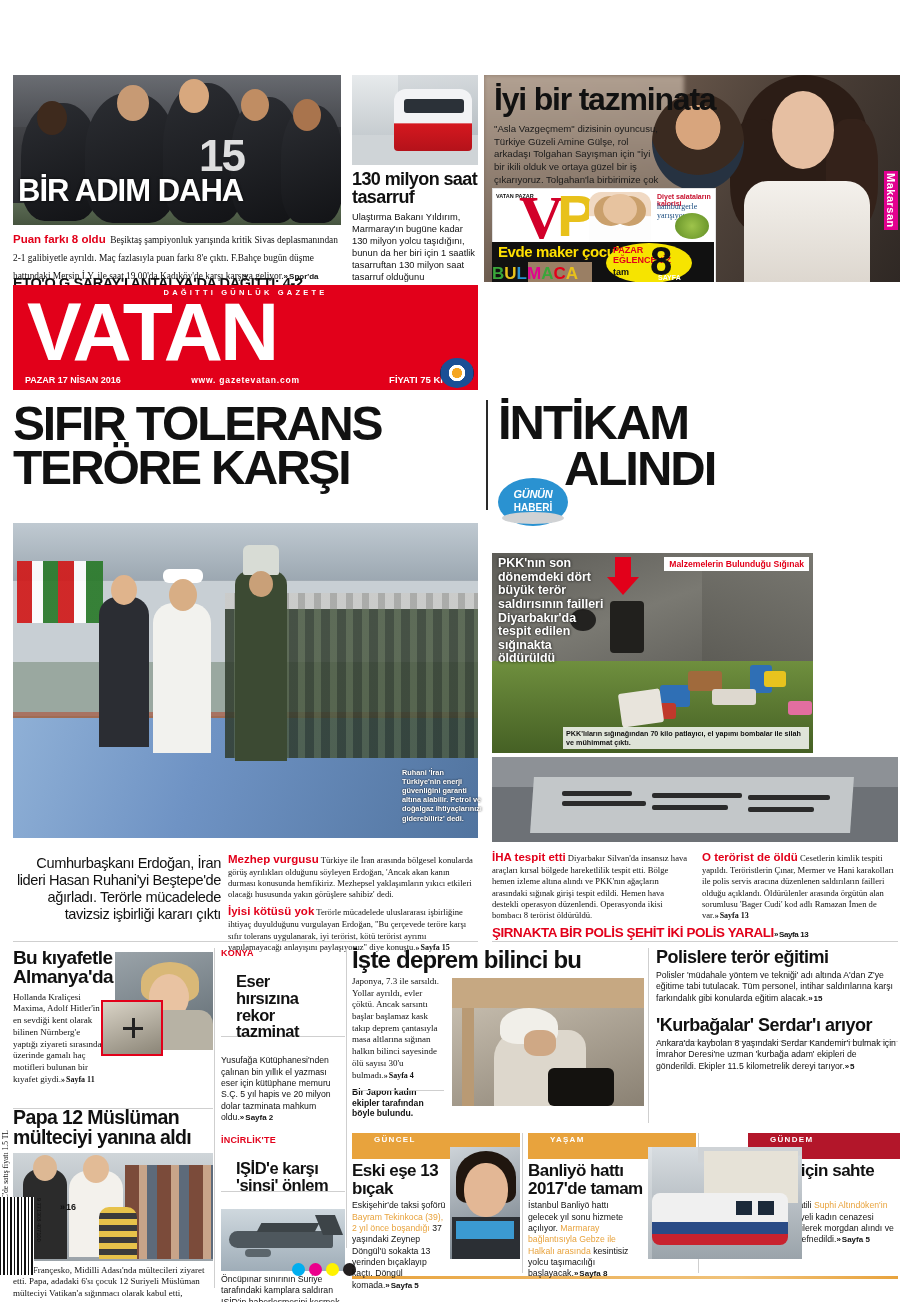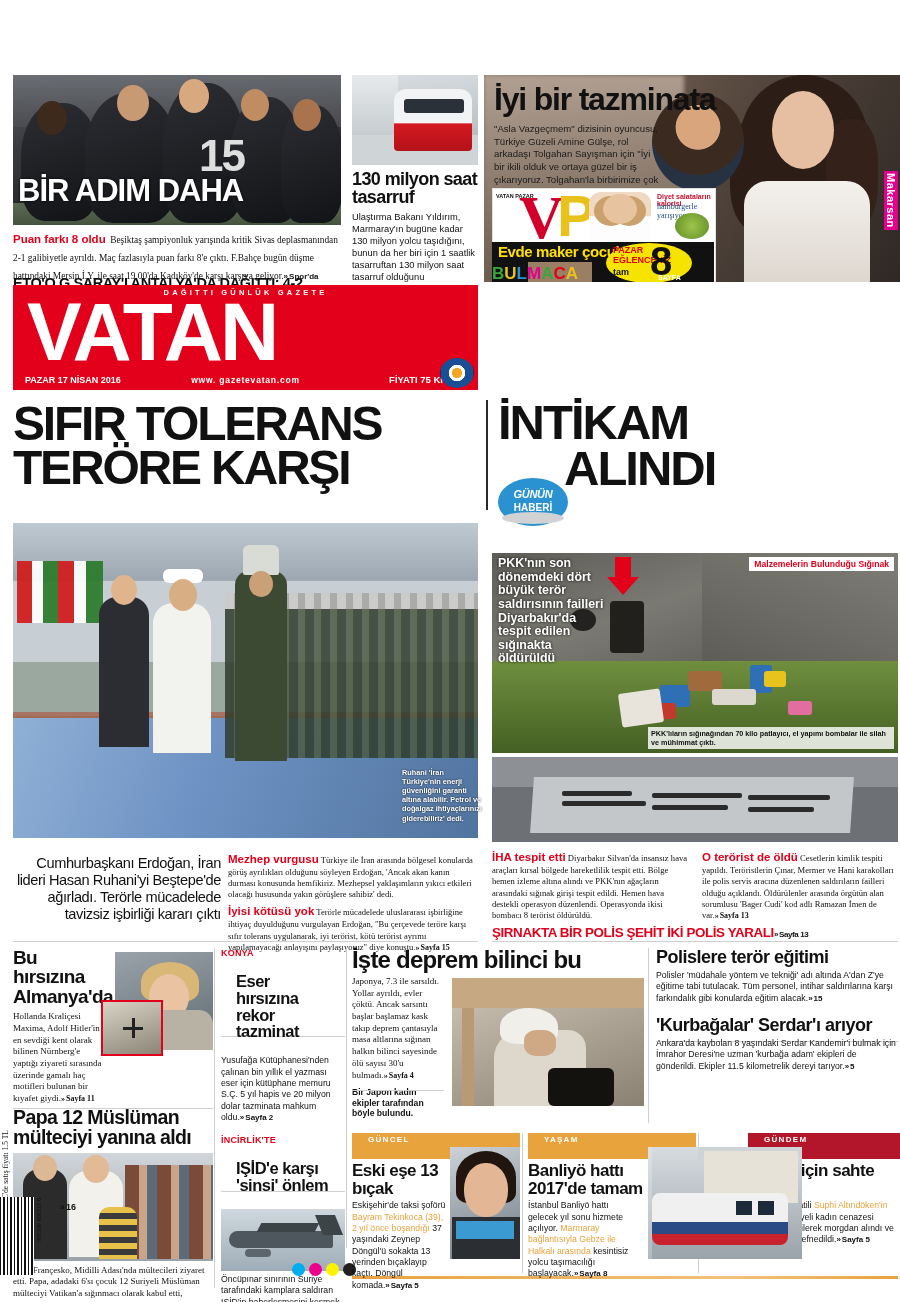--- a/index.html
+++ b/index.html
@@ -147,21 +147,21 @@
     text-shadow:0 0 2px rgba(0,0,0,.9);}
 
   
   #erd-summary{position:absolute;left:13px;top:855px;width:208px;text-align:right;font-size:14.6px;
     line-height:1.16;letter-spacing:-.4px;}
   #erd-cols{position:absolute;left:228px;top:852px;width:250px;}
   #erd-cols .kicker{color:#e2001a;font-weight:bold;font-size:11.5px;font-family:"Liberation Sans",sans-serif;}
   #erd-cols .p{font-family:"Liberation Serif",serif;font-size:8.6px;line-height:1.3;margin-bottom:4px;}
 
   
-  #pkk-photo{position:absolute;left:492px;top:553px;width:406px;height:200px;overflow:hidden;
+  #pkk-photo{position:absolute;left:492px;top:553px;width:321px;height:200px;overflow:hidden;
     background:linear-gradient(120deg,#6f6f68 0 48%,#7d7a70 48% 100%);}
   #pkk-photo .rock{position:absolute;left:0;top:0;width:406px;height:128px;
     background:linear-gradient(160deg,#5d5c57 0%,#7a7972 40%,#4e4d49 100%);}
   #pkk-photo .rock2{position:absolute;left:210px;top:0;width:196px;height:150px;
     background:linear-gradient(200deg,#7e7d76 0%,#56554f 100%);}
   #pkk-photo .grass{position:absolute;left:0;bottom:0;width:406px;height:92px;
     background:linear-gradient(180deg,#6f8f3e,#456024);}
   #pkk-photo .cave{position:absolute;left:118px;top:48px;width:34px;height:52px;background:#21201d;border-radius:4px;}
   #pkk-photo .cave2{position:absolute;left:78px;top:56px;width:26px;height:22px;background:#232220;border-radius:50%;}
   #pkk-photo .item{position:absolute;border-radius:3px;}
@@ -249,21 +249,21 @@
   #quake-photo .leg{position:absolute;left:10px;top:30px;width:12px;height:98px;background:#b99a74;}
   #quake-photo .body{position:absolute;left:42px;top:48px;width:134px;height:80px;background:#ddd7cc;border-radius:28px 18px 0 0;}
   #quake-photo .helm{position:absolute;left:48px;top:30px;width:58px;height:36px;border-radius:50% 50% 30% 30%;background:#f1efe9;}
   #quake-photo .face{position:absolute;left:72px;top:52px;width:32px;height:26px;border-radius:40%;background:#cfa885;}
   #quake-photo .bag{position:absolute;left:96px;top:90px;width:66px;height:38px;background:#14120f;border-radius:6px;}
   #col3 .body{font-family:"Liberation Serif",serif;font-size:9px;line-height:1.3;width:92px;margin-top:4px;}
   #col3 .subcap{width:92px;font-size:8.6px;font-weight:bold;line-height:1.22;margin-top:6px;}
 
   .bot-card{position:absolute;top:1133px;height:140px;}
   .bot-card .tag{height:26px;line-height:13px;color:#fff;font-size:8px;font-weight:bold;
-    letter-spacing:1.3px;padding-left:16px;}
+    letter-spacing:1.3px;padding-left:22px;}
   .bot-card h3{margin:3px 0 0 0;font-size:17px;line-height:1.04;letter-spacing:-.5px;}
   .bot-card .body{font-size:8.7px;line-height:1.3;margin-top:3px;}
   .bot-card .hl{color:#e8a33d;}
   #card-guncel{left:352px;width:168px;}
   #card-guncel .tag{background:#e8a33d;}
   #eski-photo{position:absolute;right:0;top:14px;width:70px;height:112px;overflow:hidden;background:linear-gradient(160deg,#cdd3d8,#6f7a84);}
   #eski-photo .face{position:absolute;left:14px;top:16px;width:44px;height:54px;border-radius:48%;background:#e3b795;}
   #eski-photo .hair{position:absolute;left:6px;top:4px;width:60px;height:52px;border-radius:50% 50% 20% 20%;background:#20160f;}
   #eski-photo .coat{position:absolute;left:2px;top:70px;width:68px;height:44px;background:#2b2f34;}
   #eski-photo .scarf{position:absolute;left:6px;top:74px;width:58px;height:18px;background:#3b9ad1;}
@@ -494,21 +494,21 @@
   <div class="hr" style="left:656px;top:1041px;width:242px;"></div>
   <div class="vr" style="left:522px;top:1133px;height:140px;"></div>
   <div class="vr" style="left:698px;top:1133px;height:140px;"></div>
   <div class="hr" style="left:221px;top:1036px;width:124px;"></div>
   <div class="hr" style="left:221px;top:1191px;width:124px;"></div>
   <div id="bottom-rule"></div>
   <div id="crossmark">+</div>
 
   <div id="col1">
     <div style="position:relative;height:160px">
-      <h2 style="width:100px">Bu hırsızına Almanya'da</h2>
+      <h2 style="width:100px">Bu kıyafetle Almanya'da</h2>
       <div class="body" style="margin-top:5px">
         <span>Hollanda Kraliçesi Maxima, Adolf Hitler'in en sevdiği kent olarak bilinen Nürnberg'e yaptığı ziyareti sırasında üzerinde gamalı haç motifleri bulunan bir kıyafet giydi.</span><span class="ref">Sayfa 11</span>
       </div>
       <div id="maxima-photo" class="ph">
         <div class="hair"></div>
           <div class="face"></div>
           <div class="coat"></div>
       </div>
       <div id="maxima-inset">
           <div class="sw"></div>

